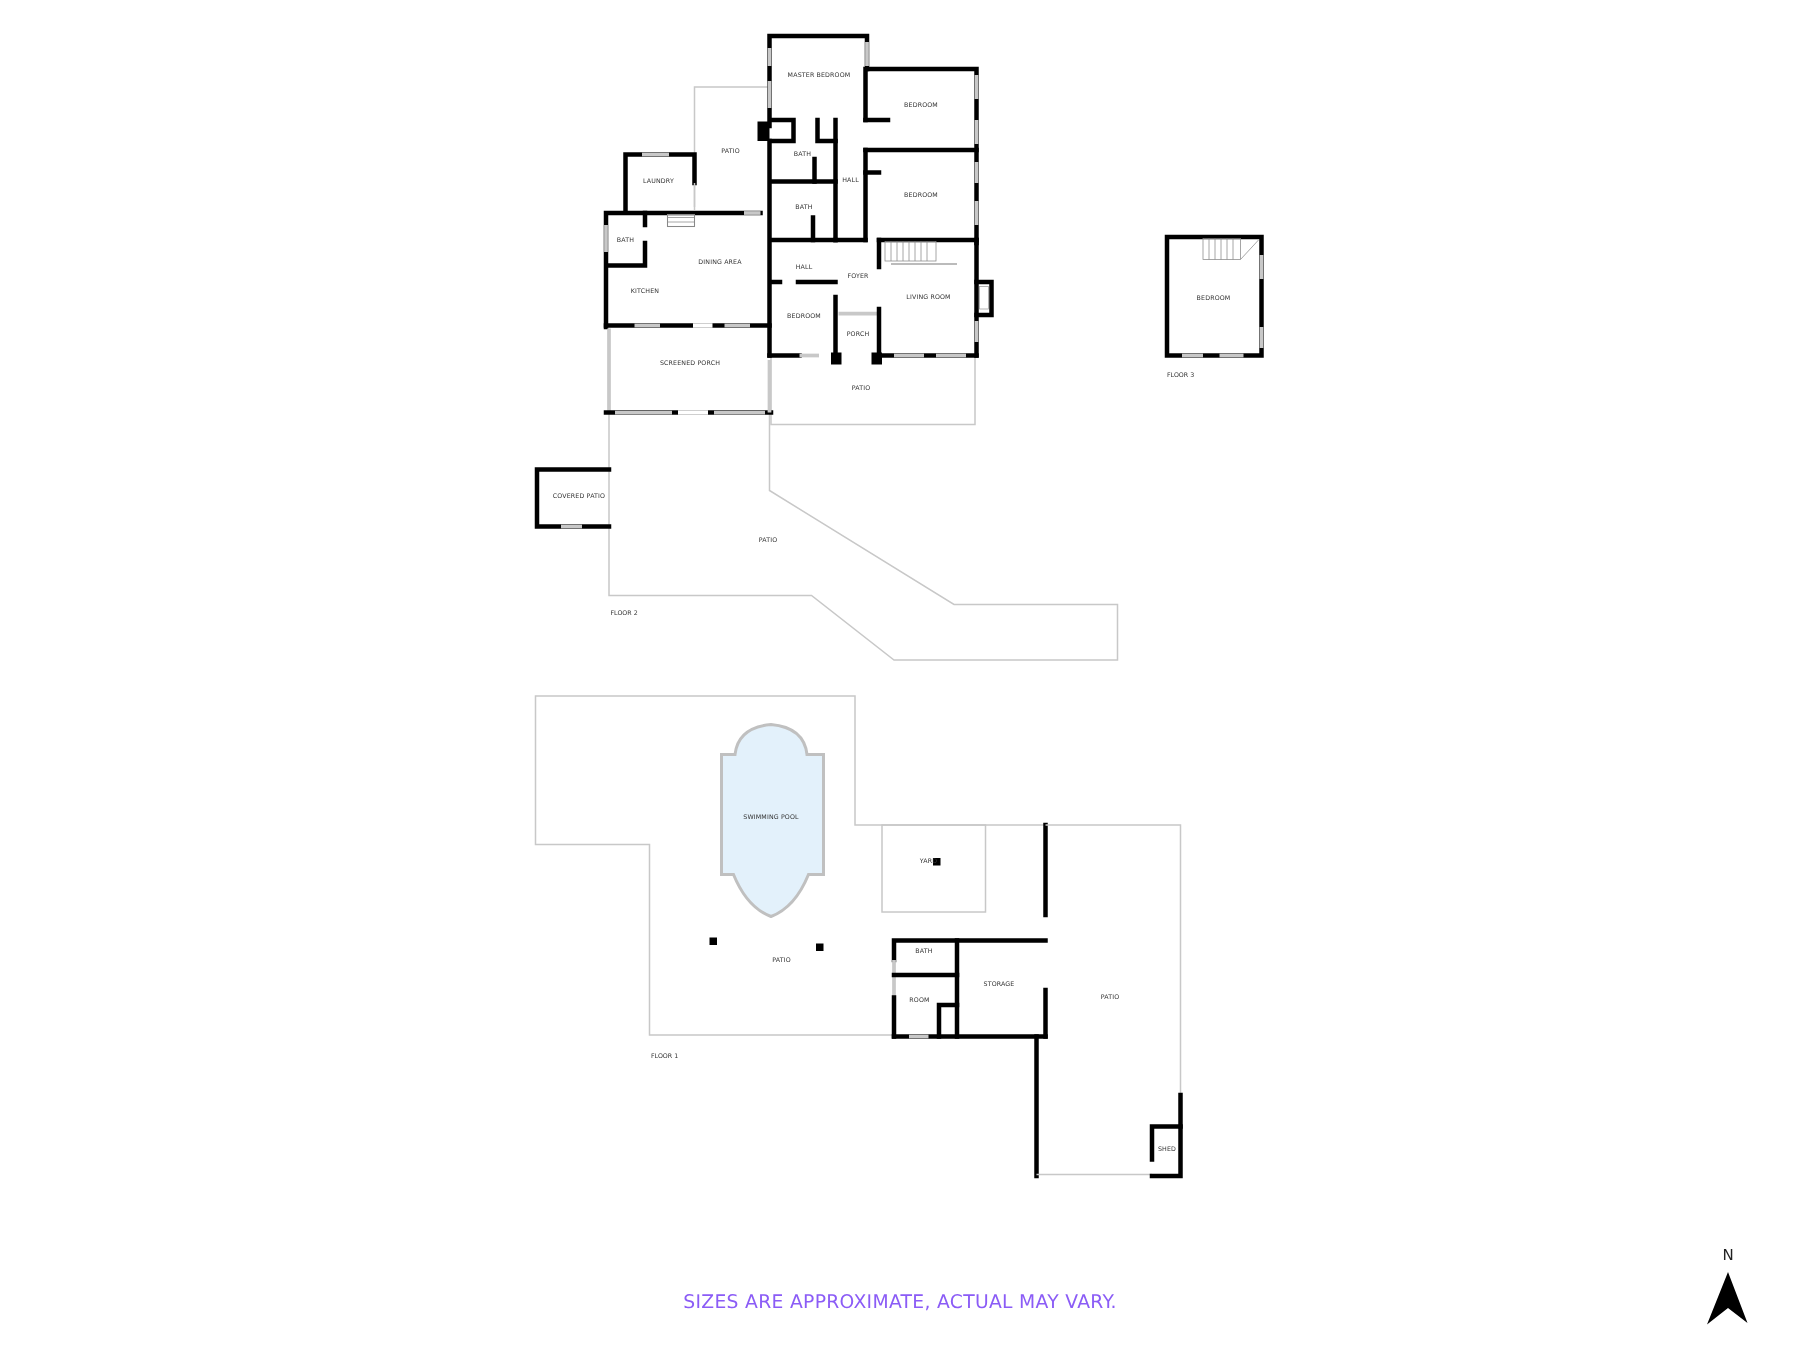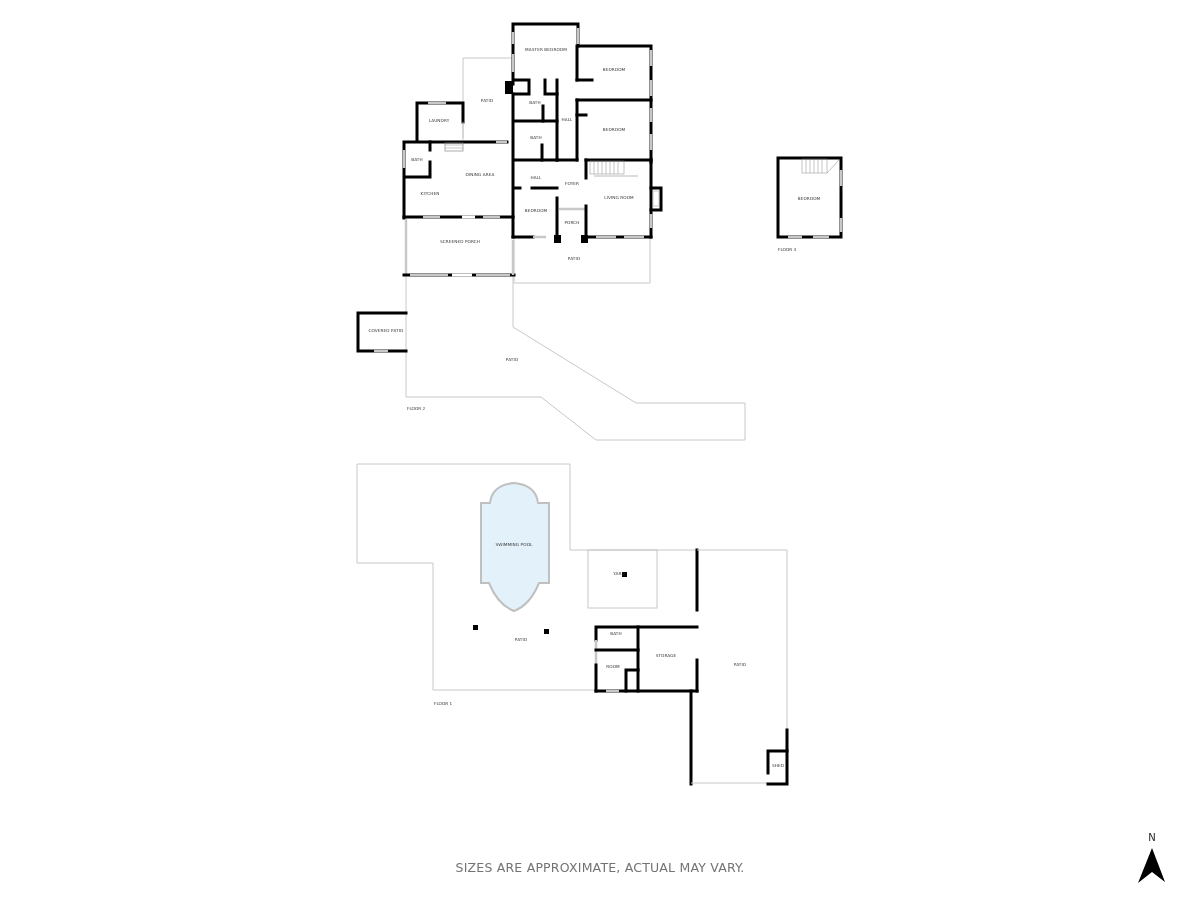--- a/index.html
+++ b/index.html
@@ -3,21 +3,21 @@
 <meta charset="utf-8">
 <style>
   html, body { margin: 0; padding: 0; background: #ffffff; }
   body { width: 1200px; height: 900px; position: relative; overflow: hidden; font-family: "DejaVu Sans", sans-serif; }
   #plan { position: absolute; left: 0; top: 0; width: 1200px; height: 900px; }
   .lbl { font-family: "DejaVu Sans", sans-serif; font-size: 4.2px; fill: #333; text-anchor: middle; dominant-baseline: middle; letter-spacing: 0.1px; }
   .flbl { font-family: "DejaVu Sans", sans-serif; font-size: 4.2px; fill: #333; }
   .wall { stroke: #000; stroke-width: 3; fill: none; stroke-linecap: square; }
   .thin { stroke: #c8c8c8; stroke-width: 1; fill: none; }
   .win { stroke: #c8c8c8; stroke-width: 2.5; fill: none; }
-  .disclaimer { position: absolute; left: 0; width: 1200px; top: 860px; text-align: center; font-family: "DejaVu Sans", sans-serif; font-size: 12.5px; color: #737373; letter-spacing: 0.2px; }
+  .disclaimer { position: absolute; left: 0; width: 1200px; top: 860px; text-align: center; font-family: "DejaVu Sans", sans-serif; font-size: 12.5px; color: #8b5cf6; letter-spacing: 0.2px; }
   .compass { position: absolute; left: 1134px; top: 832px; width: 36px; height: 56px; }
   .compass-n { position: absolute; left: 0; width: 36px; top: 0; text-align: center; font-size: 10px; color: #222; font-family: "DejaVu Sans", sans-serif; }
 </style>
 </head>
 <body>
 
 <svg id="plan" viewBox="0 0 1200 900" xmlns="http://www.w3.org/2000/svg">
 
   <g>
 

